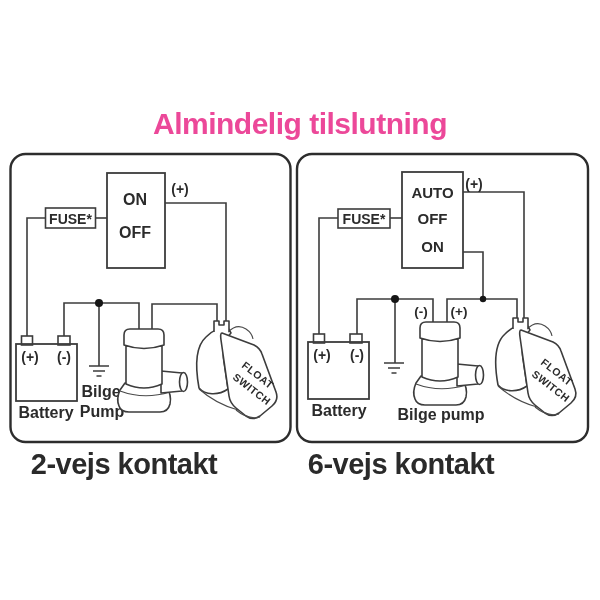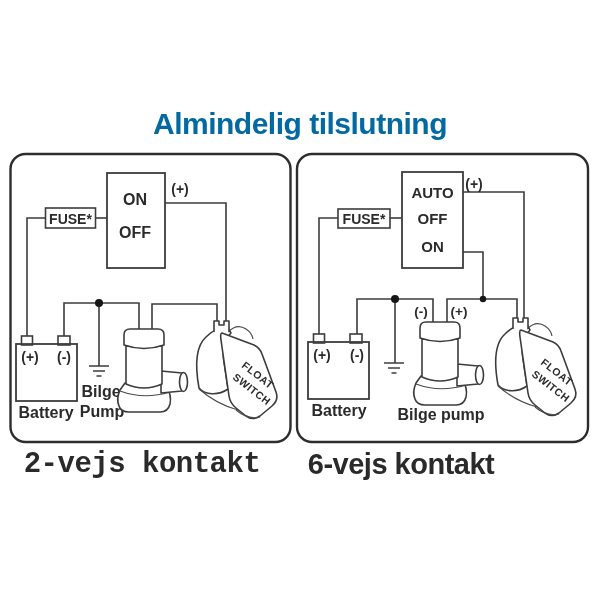--- a/index.html
+++ b/index.html
@@ -1,23 +1,23 @@
 <!DOCTYPE html>
 <html><head>
 <meta charset="utf-8">
 <style>
   html,body{margin:0;padding:0;}
   body{width:600px;height:600px;background:#ffffff;overflow:hidden;
        font-family:"Liberation Sans",sans-serif;}
   .stage{position:relative;width:600px;height:600px;background:#fff;}
   .title{position:absolute;top:107px;left:0;width:600px;text-align:center;
-         font-size:30px;font-weight:700;color:#0369a1;letter-spacing:-0.5px;}
+         font-size:30px;font-weight:700;color:#ec4899;letter-spacing:-0.5px;}
   .caption{position:absolute;top:448px;transform:translateX(-50%);
            font-size:29px;font-weight:700;color:#2a2a2a;letter-spacing:-0.5px;white-space:nowrap;}
-  .cap-left{left:142px;font-family:Liberation Mono, monospace;}
+  .cap-left{left:124px;}
   .cap-right{left:401px;}
   svg{position:absolute;top:0;left:0;}
   .ln{fill:none;stroke:#3c3c3c;stroke-width:1.6px;}
   .ln2{fill:none;stroke:#3c3c3c;stroke-width:1.8px;}
   .thin{fill:none;stroke:#4a4a4a;stroke-width:1.1px;}
   .panel{fill:none;stroke:#2d2d2d;stroke-width:2.4px;}
   .wht{fill:#ffffff;stroke:#3c3c3c;stroke-width:1.6px;stroke-linejoin:round;}
   .dot{fill:#161616;stroke:none;}
   text{fill:#2b2b2b;font-weight:700;font-family:"Liberation Sans",sans-serif;}
   .t16{font-size:16px;} .t15{font-size:15px;} .t14{font-size:14px;}

